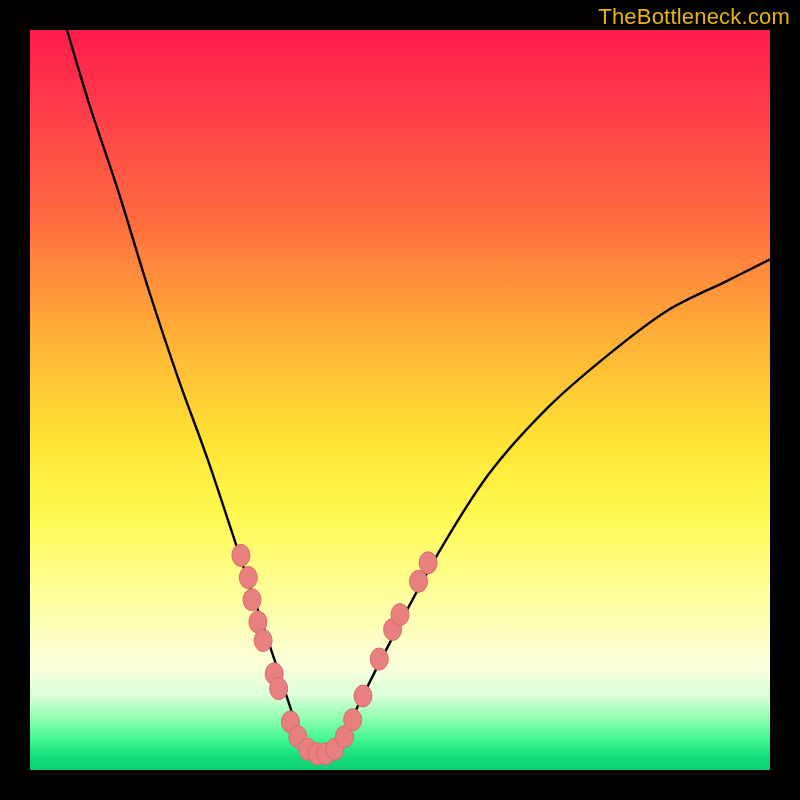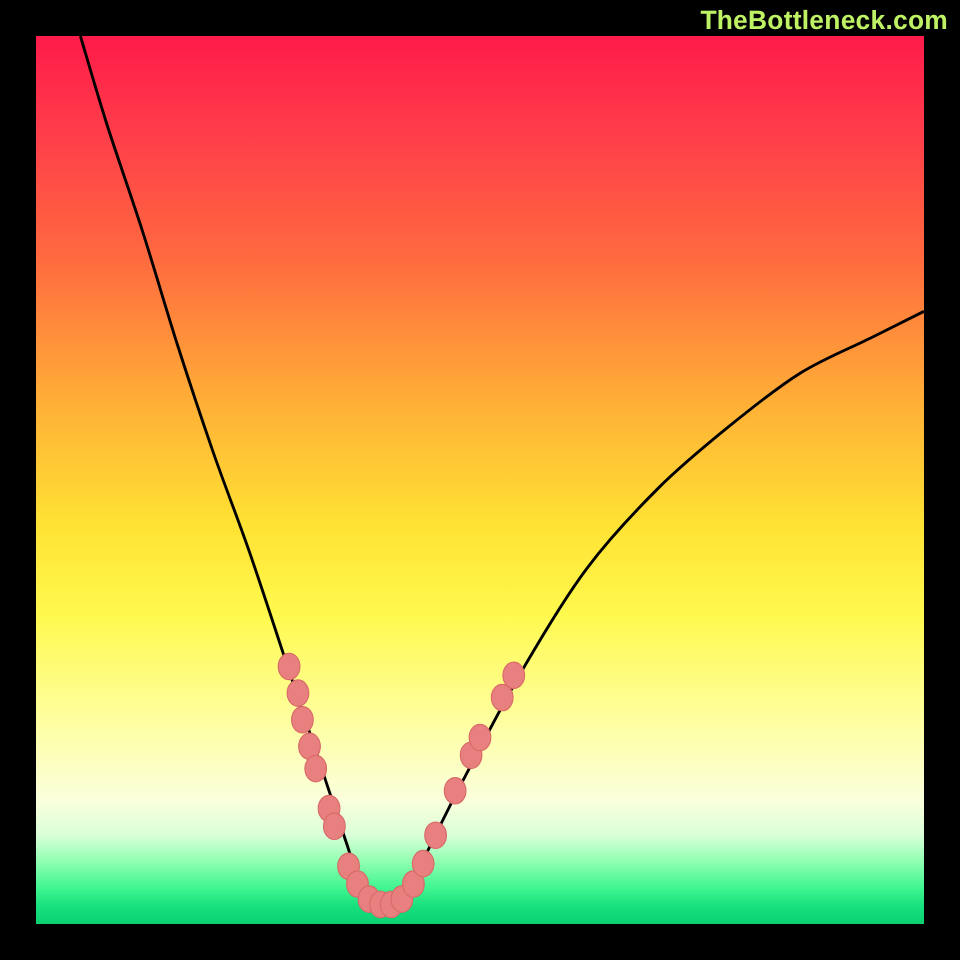--- a/index.html
+++ b/index.html
@@ -39,23 +39,23 @@
       #8fffb0 93%,
       #3ff58f 96%,
       #17e07e 98%,
       #0ad072 100%
     );
   }
   .watermark {
     position: absolute;
     top: 4px;
     right: 10px;
-    color: #bef264;
+    color: #eab308;
     font-size: 22px;
-    font-weight: 700;
+    font-weight: 400;
     letter-spacing: 0.2px;
   }
   svg.curve {
     position: absolute;
     top: 0;
     left: 0;
     width: 740px;
     height: 740px;
   }
 </style>

